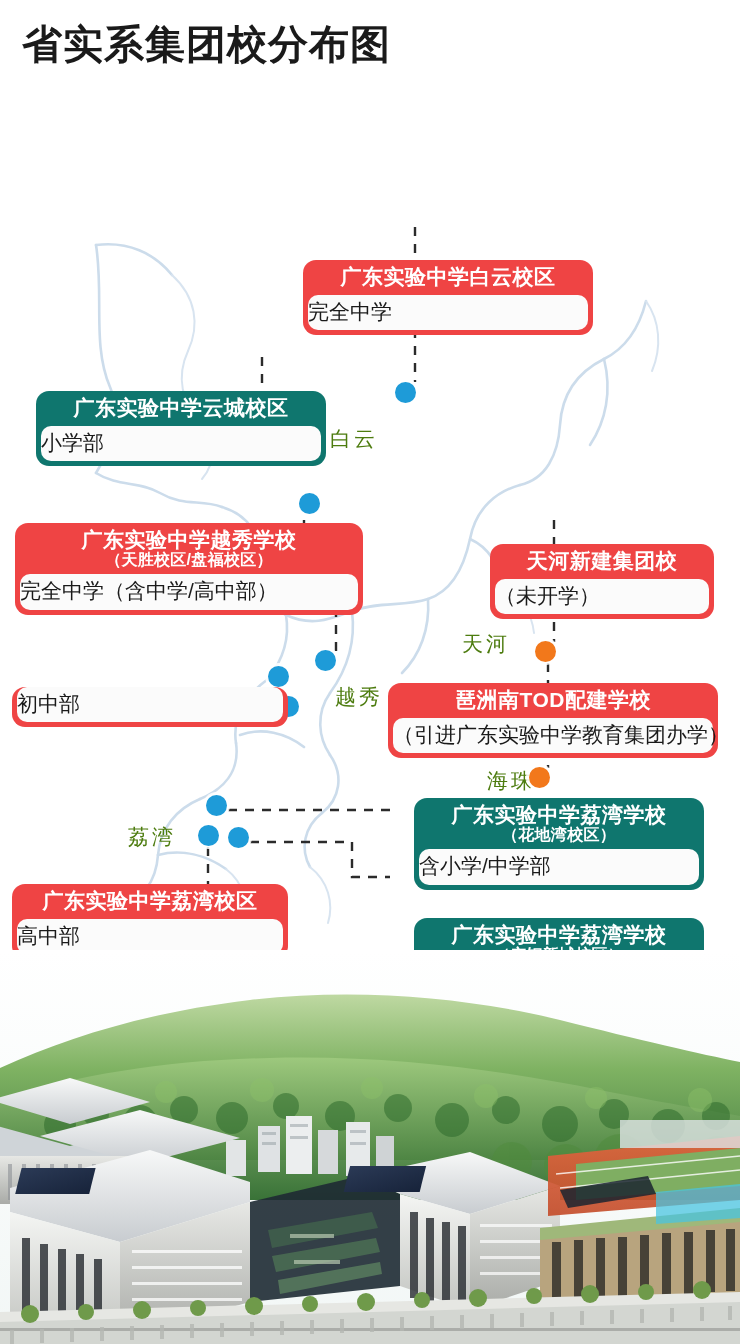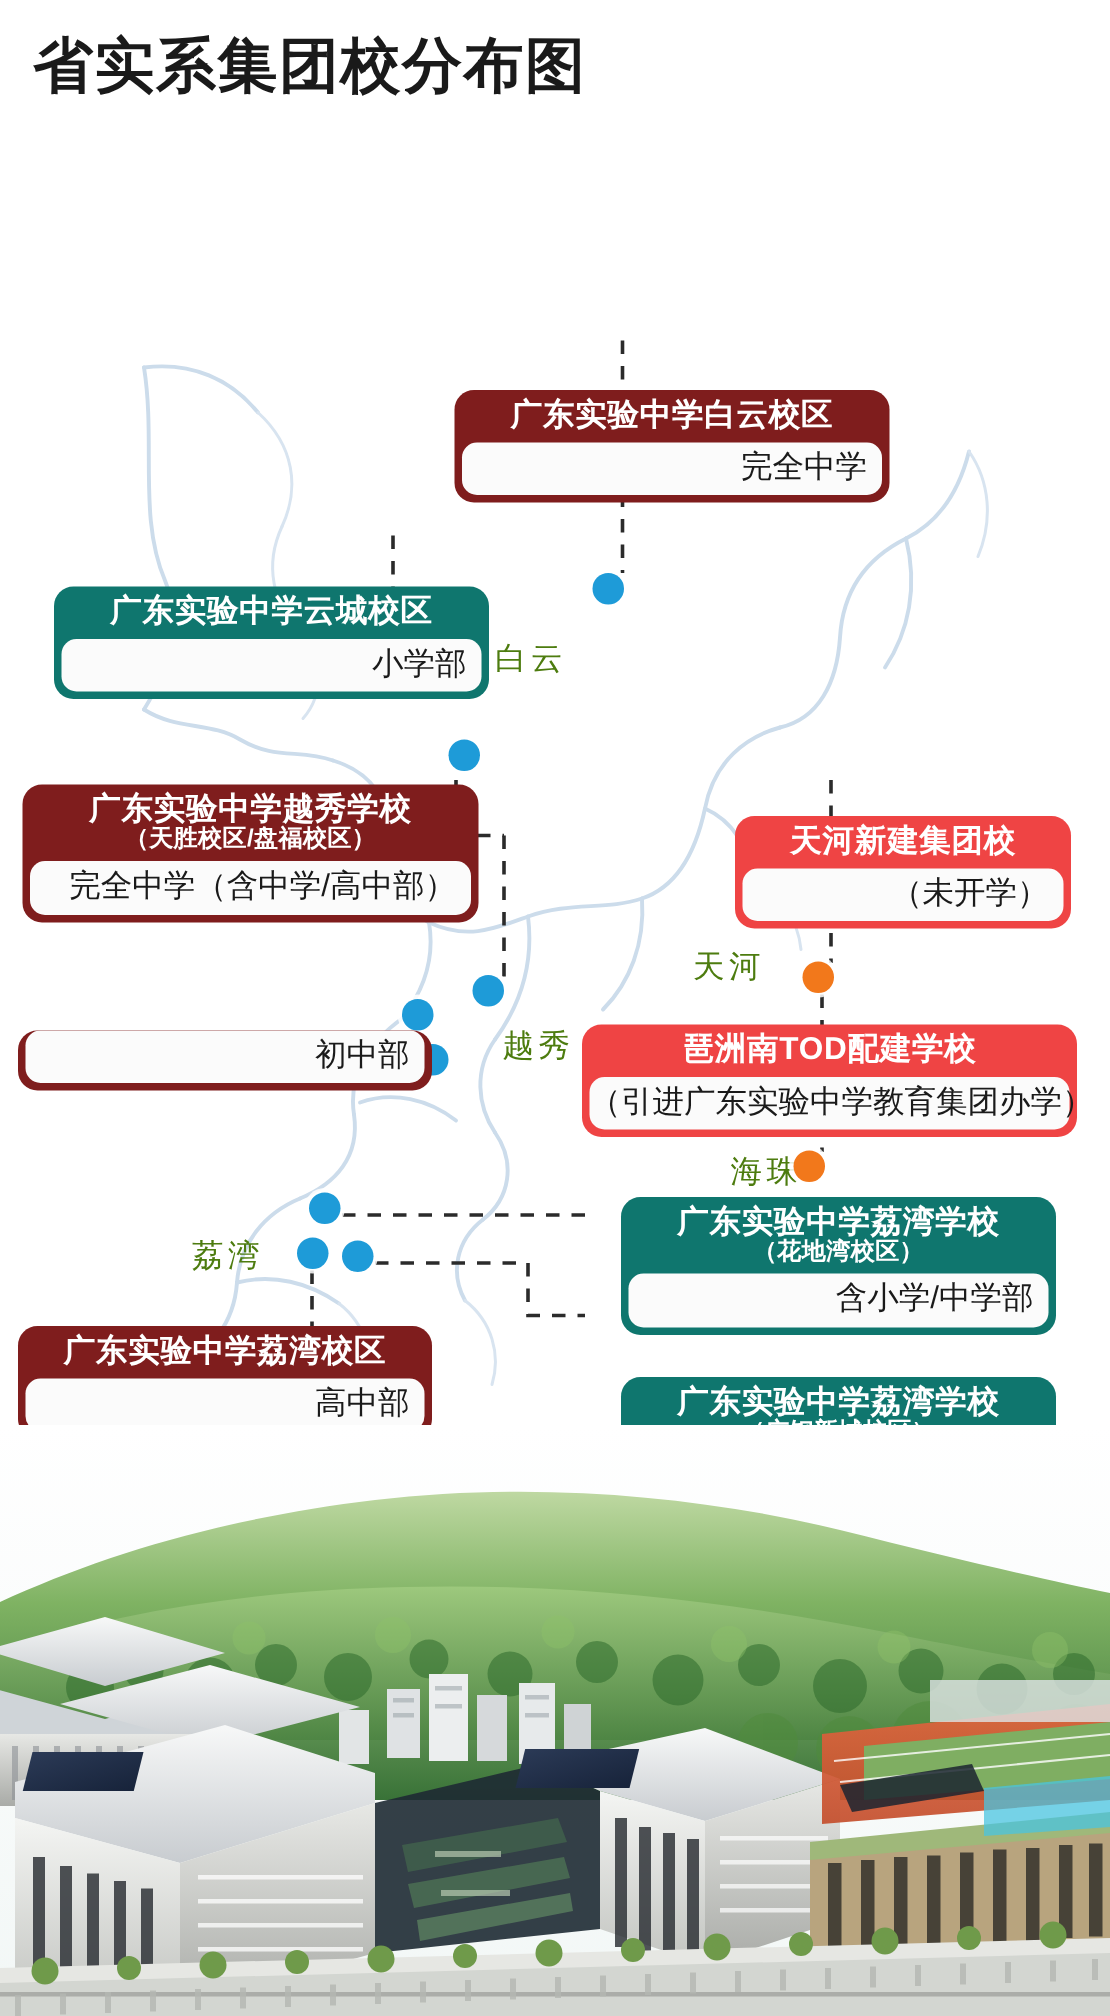--- a/index.html
+++ b/index.html
@@ -44,26 +44,26 @@
     box-sizing:border-box;
   }
   .callout .hdr{
     display:block;text-align:center;color:#ffffff;font-weight:bold;
     padding:5px 14px 6px 14px;line-height:1.12;white-space:nowrap;
   }
   .callout .hdr .main{display:block;font-size:21px;letter-spacing:.5px;}
   .callout .hdr .sub{display:block;font-size:16px;letter-spacing:.3px;margin-top:-1px;}
   .callout .body{
     display:block;margin:0 5px 5px 5px;background:#fbfbfb;border-radius:10px;
-    text-align:right;color:#1a1a1a;font-size:21px;padding:5px 10px 6px 0;
+    text-align:left;color:#1a1a1a;font-size:21px;padding:5px 10px 6px 0;
     white-space:nowrap;line-height:1.15;
   }
 
   
-  .c-cyan  {background:#7f1d1d;}
+  .c-cyan  {background:#ef4444;}
   .c-blue  {background:#0f766e;margin-left:24px;}
   .c-orange{background:#ef4444;}
   .c-cyan  .body,.c-blue .body,.c-orange .body{background:#fbfbfb;}
 
   
   #photo{
     position:absolute;left:0;top:950px;width:740px;height:394px;overflow:hidden;
     background:#ffffff;
   }
   #photo svg{display:block;width:740px;height:394px;}
@@ -164,21 +164,21 @@
           <span class="main">广东实验中学白云校区</span>
         </div>
         <div class="body">完全中学</div>
       </div>
       <div class="callout c-blue" style="left: 12px; top: 296px; width: 290px;">
         <div class="hdr">
           <span class="main">广东实验中学云城校区</span>
         </div>
         <div class="body">小学部</div>
       </div>
-      <div class="callout c-cyan" style="left: 15px; top: 428px; width: 304px;">
+      <div class="callout c-cyan" style="left: 15px; top: 428px; width: 348px;">
         <div class="hdr">
           <span class="main">广东实验中学越秀学校</span>
           <span class="sub">（天胜校区/盘福校区）</span>
         </div>
         <div class="body">完全中学（含中学/高中部）</div>
       </div>
       <div class="callout c-orange" style="left: 490px; top: 449px; width: 224px;">
         <div class="hdr">
           <span class="main">天河新建集团校</span>
         </div>

